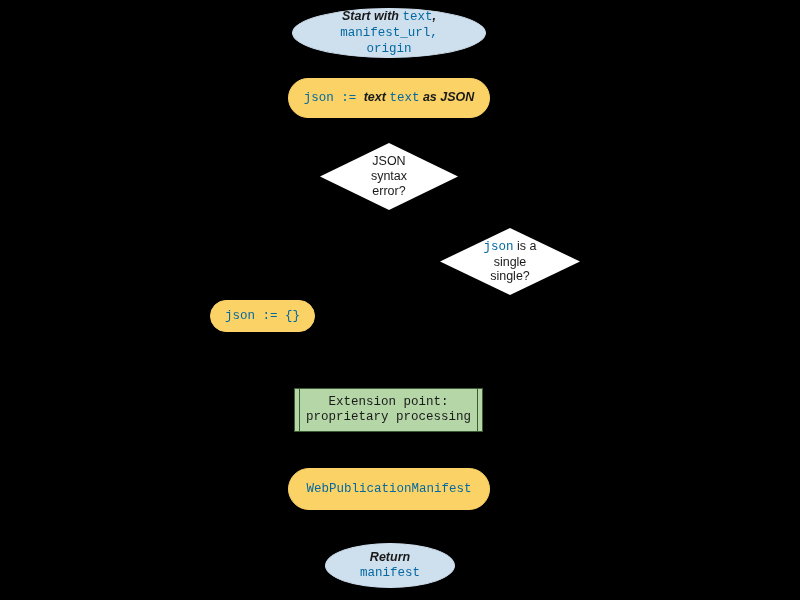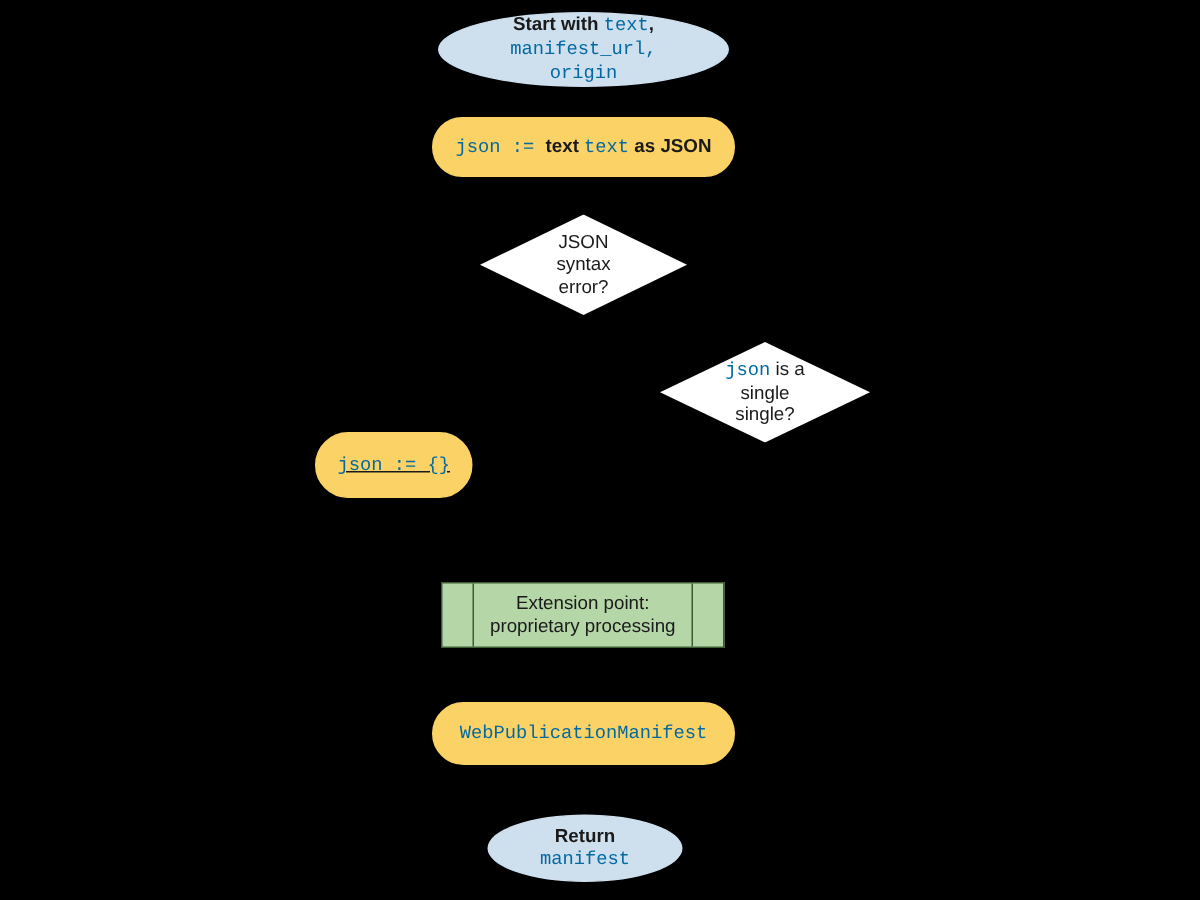--- a/index.html
+++ b/index.html
@@ -37,21 +37,21 @@
     width: 100%;
     padding: 0 6px;
     box-sizing: border-box;
   }
   .line { display: block; white-space: nowrap; }
   .mono {
     font-family: "Liberation Mono", "DejaVu Sans Mono", monospace;
     color: #0369a1;
     letter-spacing: 0px;
   }
-  .bold { font-weight: bold; color: #1a1a1a; }
+  .bold { font-weight: bold; color: #1a1a1a; font-style: italic; }
   .plain { color: #1a1a1a; }
 
   
   .terminator {
     border-radius: 50% / 50%;
     background: #CEDFEE;
     border: 1px solid #CEDFEE;
     font-size: 12.5px;
   }
   .process {
@@ -97,20 +97,21 @@
     flex: 0 0 20px;
     border-right: none;
     border-left: 1px solid #3d5c33;
   }
   .sub-body {
     flex: 1 1 auto;
     display: flex;
     align-items: center;
     justify-content: center;
     text-align: center;
+    font-family: Liberation Mono, monospace;
   }
   .connector {
     position: absolute;
     background: #000000;
   }
 </style>
 </head>
 <body>
 
 <div id="canvas">
@@ -153,21 +154,21 @@
     <svg class="decision-shape" viewBox="0 0 140 67" preserveAspectRatio="none">
       <polygon points="70,0 140,33.5 70,67 0,33.5" fill="#FFFFFF"></polygon>
     </svg>
     <span class="decision-label">
         <span class="line"><span class="mono">json</span><span class="plain"> is a</span></span>
         <span class="line"><span class="plain">single</span></span>
         <span class="line"><span class="plain">single?</span></span>
       </span>
   </div>
 
-  <div class="node process" style="left:210px; top:288px; width:105px; height:44px;text-decoration:underline;">
+  <div class="node process" style="left:210px; top:300px; width:105px; height:32px;">
     <span class="txt">
         <span class="line"><span class="mono">json := {}</span></span>
       </span>
   </div>
 
   <div class="node subroutine" style="left:294px; top:388px; width:189px; height:44px;">
     <div class="sub-bar"></div>
     <div class="sub-body">
       <span class="txt">
           <span class="line"><span class="plain">Extension point:</span></span>

